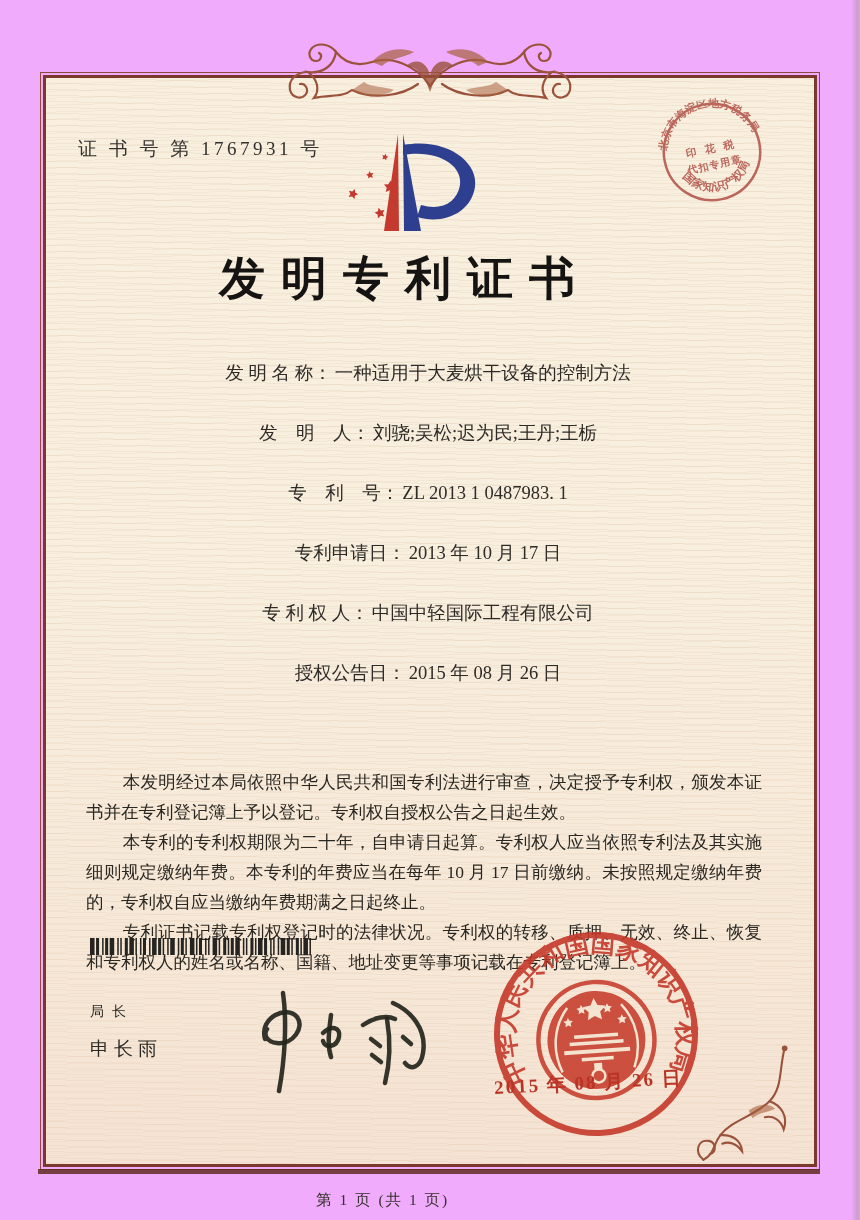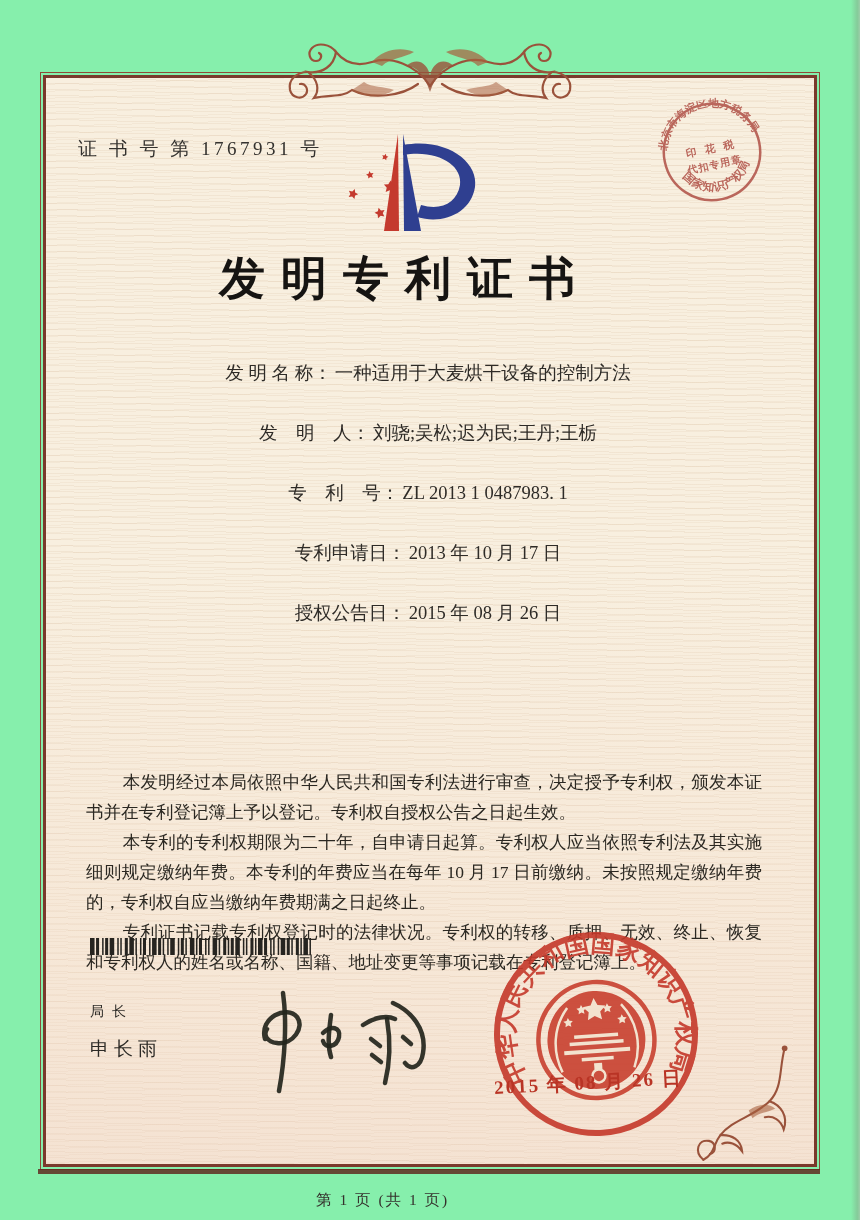--- a/index.html
+++ b/index.html
@@ -1,16 +1,16 @@
 <!DOCTYPE html>
 <html><head>
 <meta charset="utf-8">
 <style>
   html,body{margin:0;padding:0;background:#ffffff;}
-  .stage{position:relative;width:860px;height:1220px;background:#86efac;overflow:hidden;
+  .stage{position:relative;width:860px;height:1220px;background:#f0abfc;overflow:hidden;
          font-family:"Liberation Serif","DejaVu Serif",serif;color:#2b2722;}
   
   .frame-outer{position:absolute;left:40px;top:72px;width:778px;height:1096px;
                border:1px solid #8d4a38;z-index:1;}
   .frame-inner{position:absolute;left:2px;top:2px;right:2px;bottom:2px;
                border:3px solid #7a392c;
                background:
                  linear-gradient(180deg, rgba(250,244,232,0) 45%, rgba(242,212,194,0.28) 80%, rgba(238,204,188,0.36) 100%),
                  repeating-linear-gradient(1.5deg, rgba(193,152,112,0.12) 0 1px, rgba(0,0,0,0) 1px 6px),
                  repeating-linear-gradient(-1.5deg, rgba(193,152,112,0.09) 0 1px, rgba(0,0,0,0) 1px 7px),
@@ -118,20 +118,23 @@
       <span class="f-label">发 明 名 称：</span><span class="f-value">一种适用于大麦烘干设备的控制方法</span>
     </div>
     <div class="field-row">
       <span class="f-label">发　明　人：</span><span class="f-value">刘骁;吴松;迟为民;王丹;王栃</span>
     </div>
     <div class="field-row">
       <span class="f-label">专　利　号：</span><span class="f-value">ZL 2013 1 0487983. 1</span>
     </div>
     <div class="field-row">
       <span class="f-label">专利申请日：</span><span class="f-value">2013 年 10 月 17 日</span>
+    </div>
+    <div class="field-row">
+      <span class="f-label">专 利 权 人：</span><span class="f-value">中国中轻国际工程有限公司</span>
     </div>
     <div class="field-row">
       <span class="f-label">授权公告日：</span><span class="f-value">2015 年 08 月 26 日</span>
     </div>
   </div>
 
   <div class="paras">
     <p>本发明经过本局依照中华人民共和国专利法进行审查，决定授予专利权，颁发本证书并在专利登记簿上予以登记。专利权自授权公告之日起生效。</p>
     <p>本专利的专利权期限为二十年，自申请日起算。专利权人应当依照专利法及其实施细则规定缴纳年费。本专利的年费应当在每年 10 月 17 日前缴纳。未按照规定缴纳年费的，专利权自应当缴纳年费期满之日起终止。</p>
     <p>专利证书记载专利权登记时的法律状况。专利权的转移、质押、无效、终止、恢复和专利权人的姓名或名称、国籍、地址变更等事项记载在专利登记簿上。</p>

